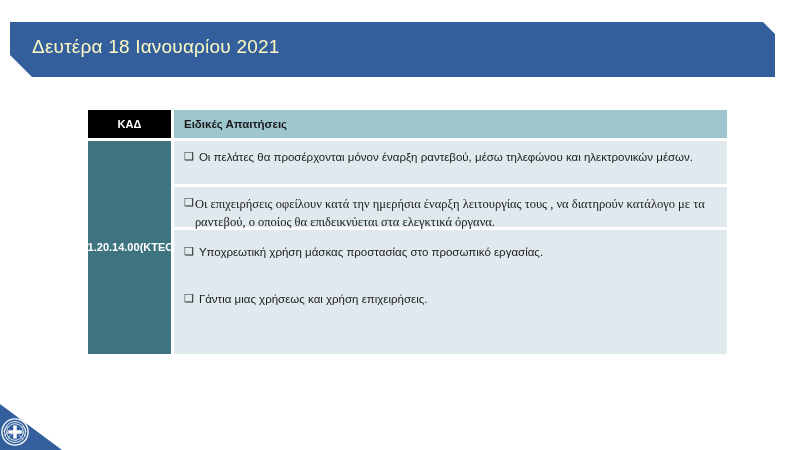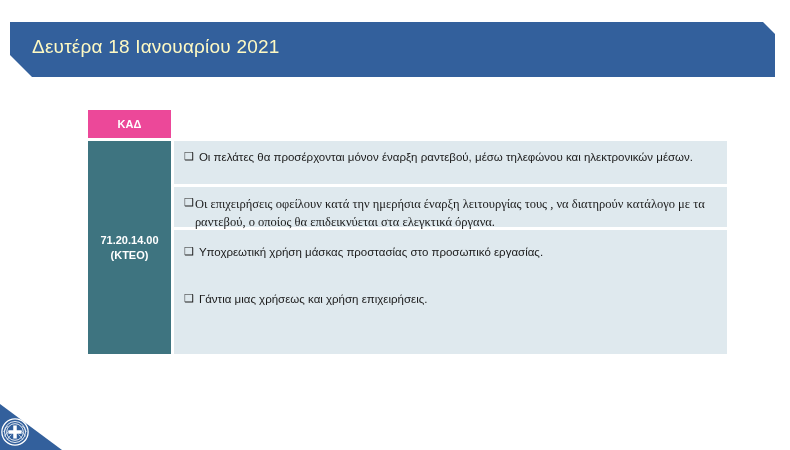--- a/index.html
+++ b/index.html
@@ -53,40 +53,40 @@
     top: 0;
     width: 83px;
     height: 244px;
   }
   .kad-head {
     position: absolute;
     left: 0;
     top: 0;
     width: 83px;
     height: 28px;
-    background: #ec4899;
+    background: #000000;
     color: #ffffff;
     font-size: 11px;
     font-weight: bold;
     display: flex;
     align-items: center;
     justify-content: center;
   }
   .kad-body {
     position: absolute;
     left: 0;
     top: 31px;
     width: 83px;
     height: 213px;
     background: #3E7480;
     color: #ffffff;
     font-size: 11px;
     font-weight: bold;
     display: flex;
-    flex-direction: column;
+    flex-direction: row;
     align-items: center;
     justify-content: center;
     line-height: 1.35;
     text-align: center;
   }
 
   
   .req-col {
     position: absolute;
     left: 86px;
@@ -184,20 +184,21 @@
 
   <div class="kad-col">
     <div class="kad-head">ΚΑΔ</div>
     <div class="kad-body">
       <span>71.20.14.00</span>
       <span>(ΚΤΕΟ)</span>
     </div>
   </div>
 
   <div class="req-col">
+    <div class="req-head">Ειδικές Απαιτήσεις</div>
 
     <div class="req-row r1">
       <div class="bullet-line">
         <span class="bullet-glyph">❑</span>
         <span class="bullet-text">Οι πελάτες θα προσέρχονται μόνον έναρξη ραντεβού, μέσω τηλεφώνου και ηλεκτρονικών μέσων.</span>
       </div>
     </div>
 
     <div class="req-row r2">
       <div class="bullet-line">

